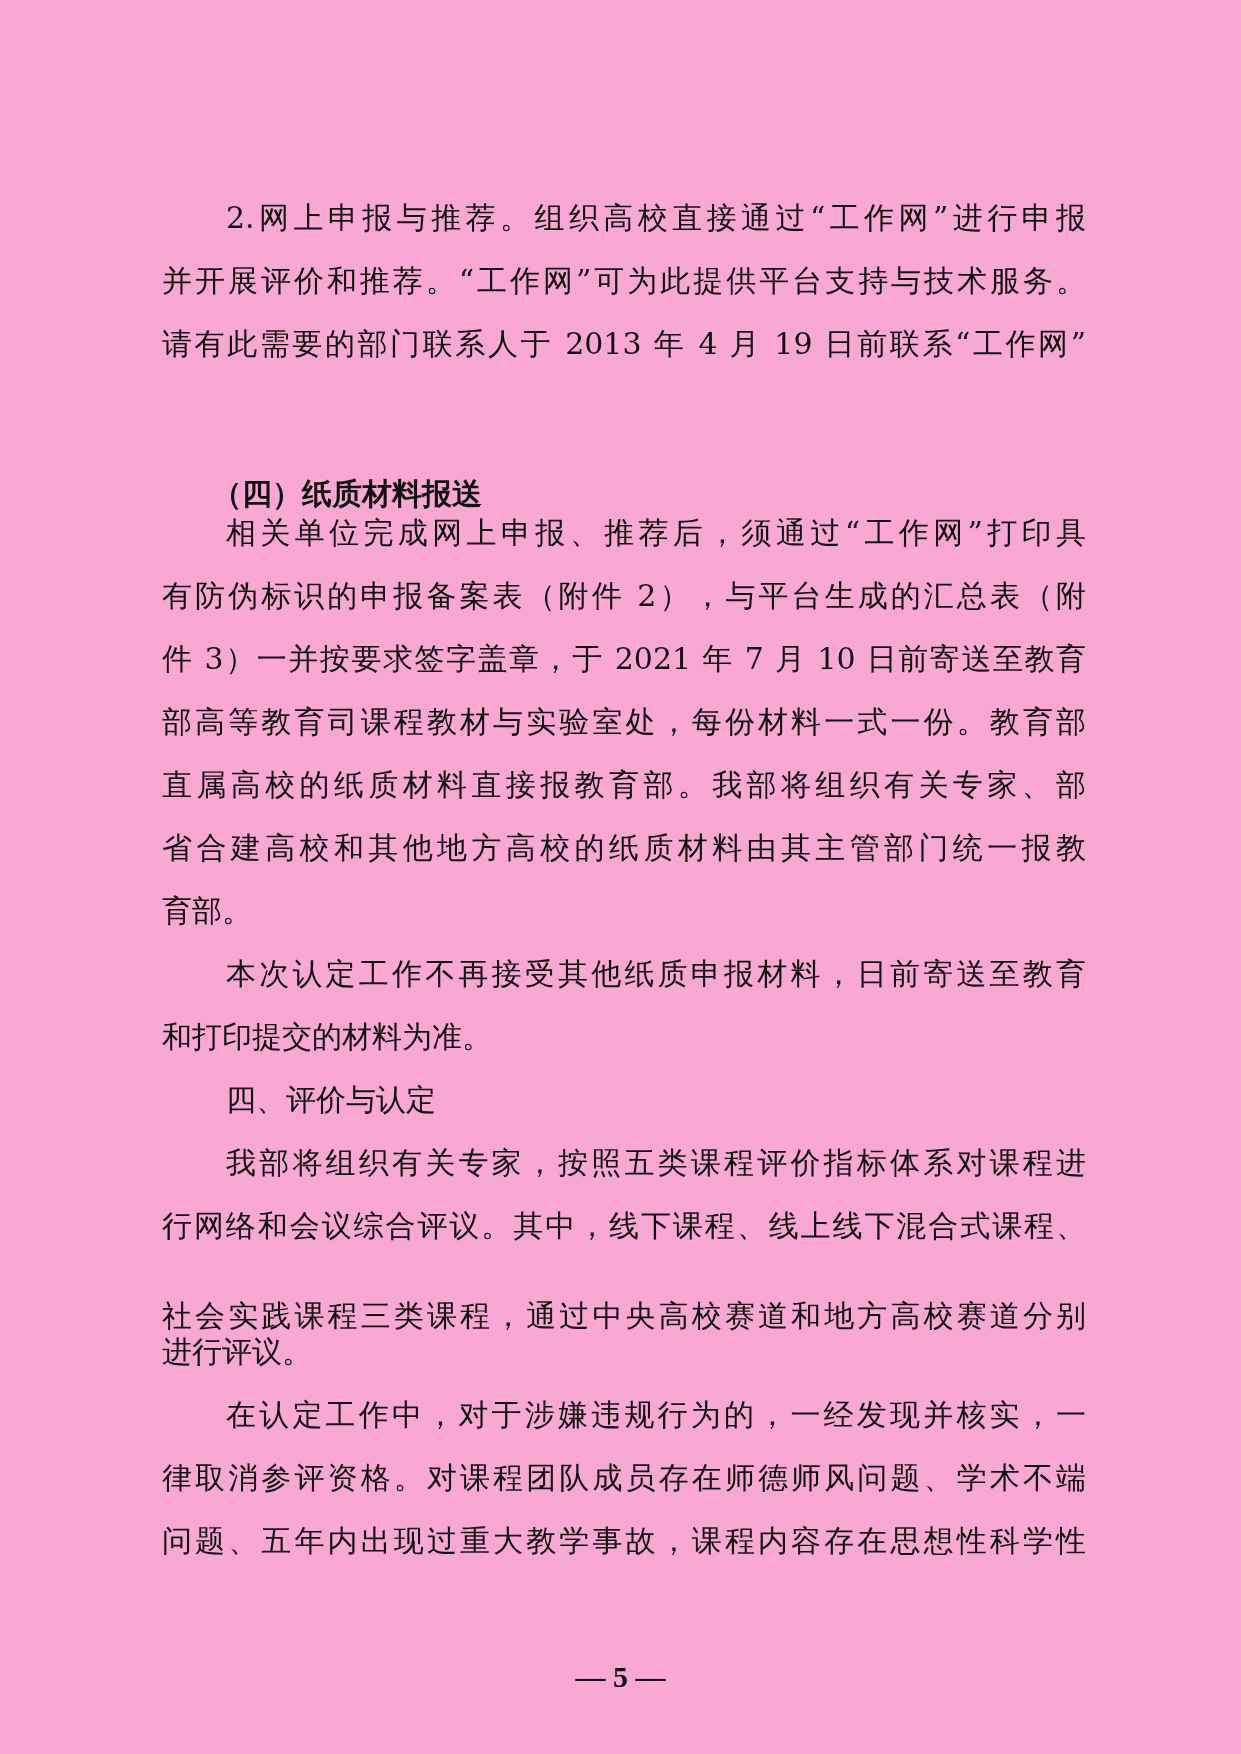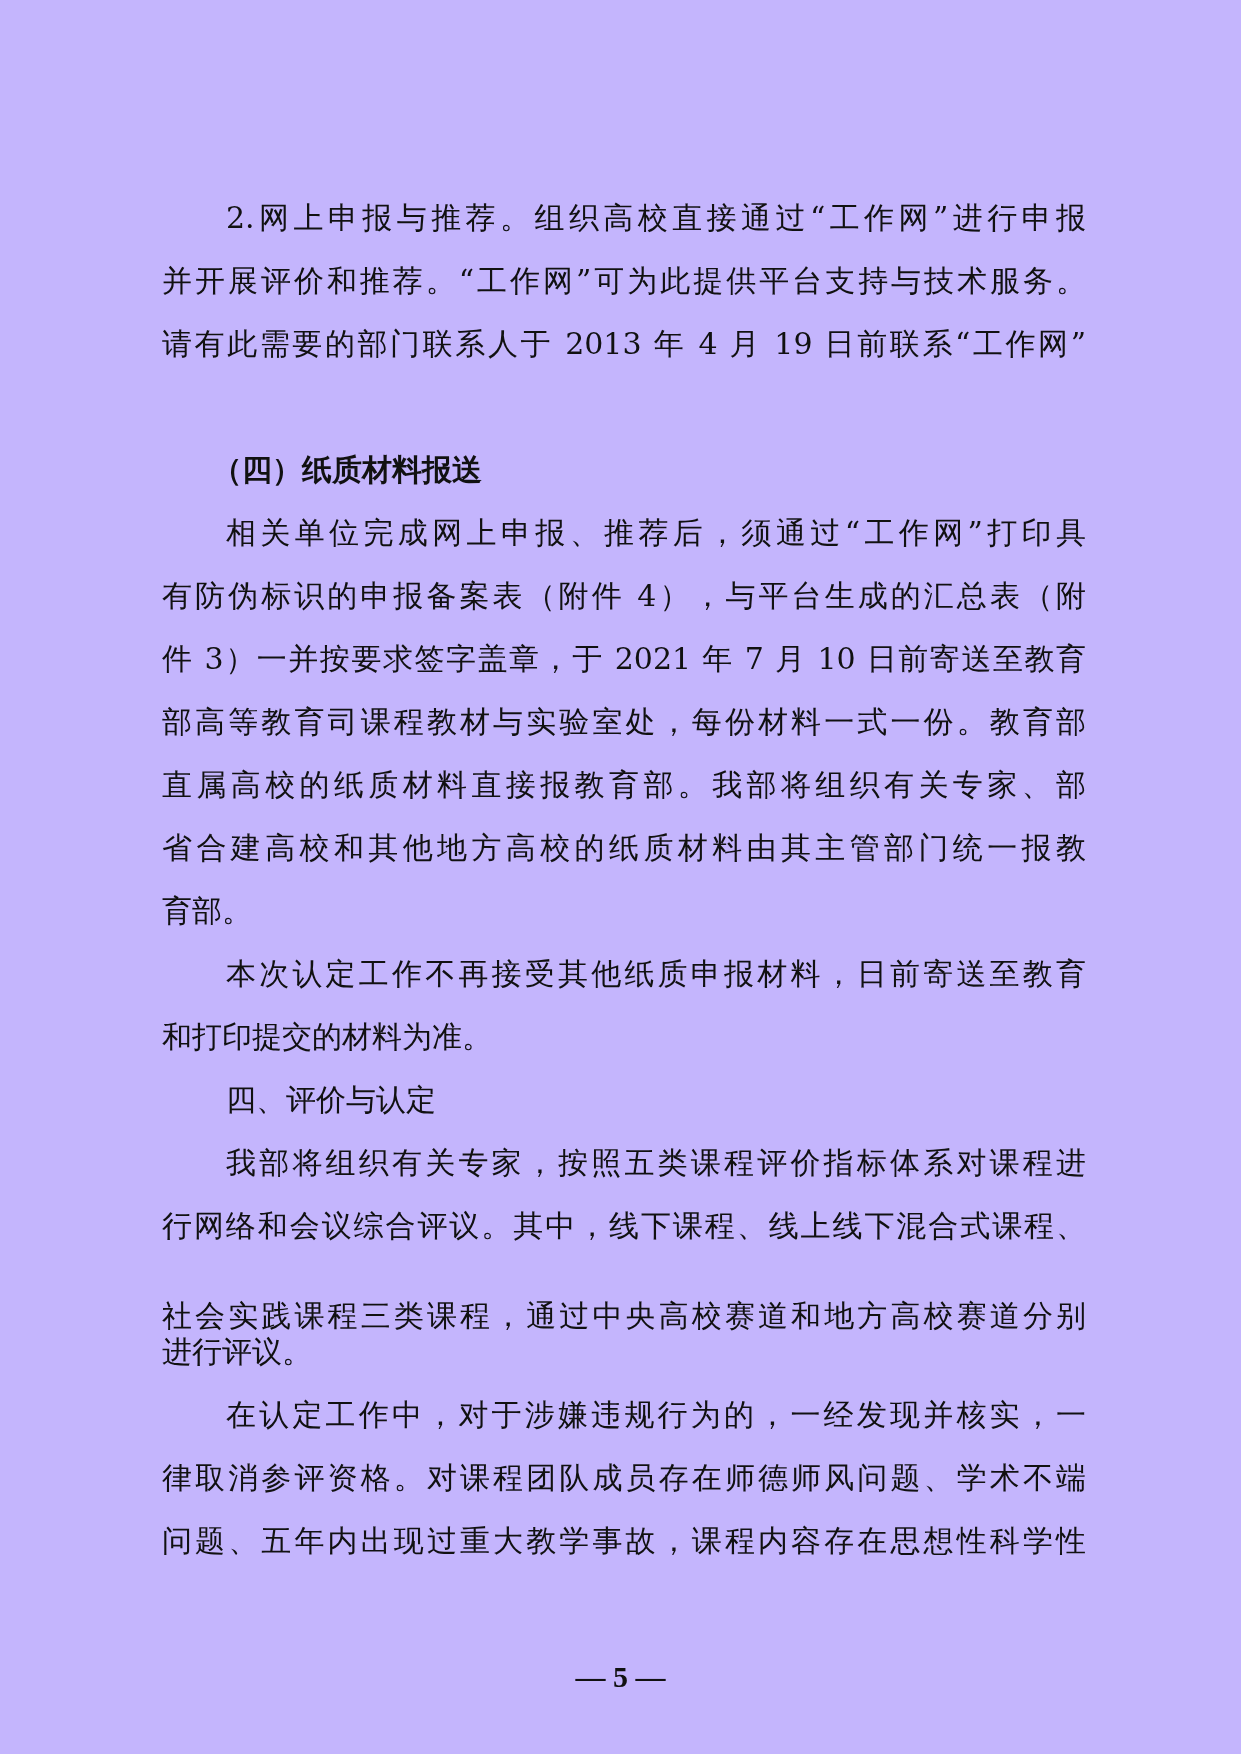--- a/index.html
+++ b/index.html
@@ -1,34 +1,34 @@
 <!DOCTYPE html>
 <html><head>
 <meta charset="utf-8">
 <style>
   html, body { margin: 0; padding: 0; background: #ffffff; }
   body { width: 1241px; height: 1754px; position: relative; overflow: hidden; }
-  .page { position: absolute; left: 0; top: 0; width: 1241px; height: 1754px; background: #c4b5fd; }
+  .page { position: absolute; left: 0; top: 0; width: 1241px; height: 1754px; background: #f9a8d4; }
   .line {
     position: absolute;
     left: 162px;
     width: 924px;
     height: 40px;
     font-family: "DejaVu Serif", "Liberation Serif", serif;
     font-size: 30px;
     line-height: 40px;
     color: #111111;
     white-space: nowrap;
     text-align: justify;
     text-align-last: justify;
     letter-spacing: 0;
   }
   .line.last { text-align-last: left; }
   .line.indent { left: 226px; width: 860px; }
-  .heading-bold { font-weight: bold; }
+  .heading-bold { font-weight: bold; margin-top: 24px; }
   .heading-sans { font-family: Liberation Serif, serif; }
   .page-number {
     position: absolute;
     left: 0; width: 1241px;
     top: 1548px;
     text-align: center;
     font-family: "Liberation Serif", "DejaVu Serif", serif;
     font-size: 30px;
     font-weight: bold;
     color: #111111;
@@ -39,21 +39,21 @@
 
 <div class="page">
 
   <div class="line indent" style="top:198px;">2.网上申报与推荐。组织高校直接通过“工作网”进行申报</div>
   <div class="line" style="top:261px;">并开展评价和推荐。“工作网”可为此提供平台支持与技术服务。</div>
   <div class="line" style="top:324px;">请有此需要的部门联系人于 2013 年 4 月 19 日前联系“工作网”</div>
 
   <div class="line last indent heading-bold" style="top:450px; left:212px;">（四）纸质材料报送</div>
 
   <div class="line indent" style="top:513px;">相关单位完成网上申报、推荐后，须通过“工作网”打印具</div>
-  <div class="line" style="top:576px;">有防伪标识的申报备案表（附件 4），与平台生成的汇总表（附</div>
+  <div class="line" style="top:576px;">有防伪标识的申报备案表（附件 2），与平台生成的汇总表（附</div>
   <div class="line" style="top:639px;">件 3）一并按要求签字盖章，于 2021 年 7 月 10 日前寄送至教育</div>
   <div class="line" style="top:702px;">部高等教育司课程教材与实验室处，每份材料一式一份。教育部</div>
   <div class="line" style="top:765px;">直属高校的纸质材料直接报教育部。我部将组织有关专家、部</div>
   <div class="line" style="top:828px;">省合建高校和其他地方高校的纸质材料由其主管部门统一报教</div>
   <div class="line last" style="top:891px;">育部。</div>
 
   <div class="line indent" style="top:954px;">本次认定工作不再接受其他纸质申报材料，日前寄送至教育</div>
   <div class="line last" style="top:1017px;">和打印提交的材料为准。</div>
 
   <div class="line last indent heading-sans" style="top:1080px;">四、评价与认定</div>

